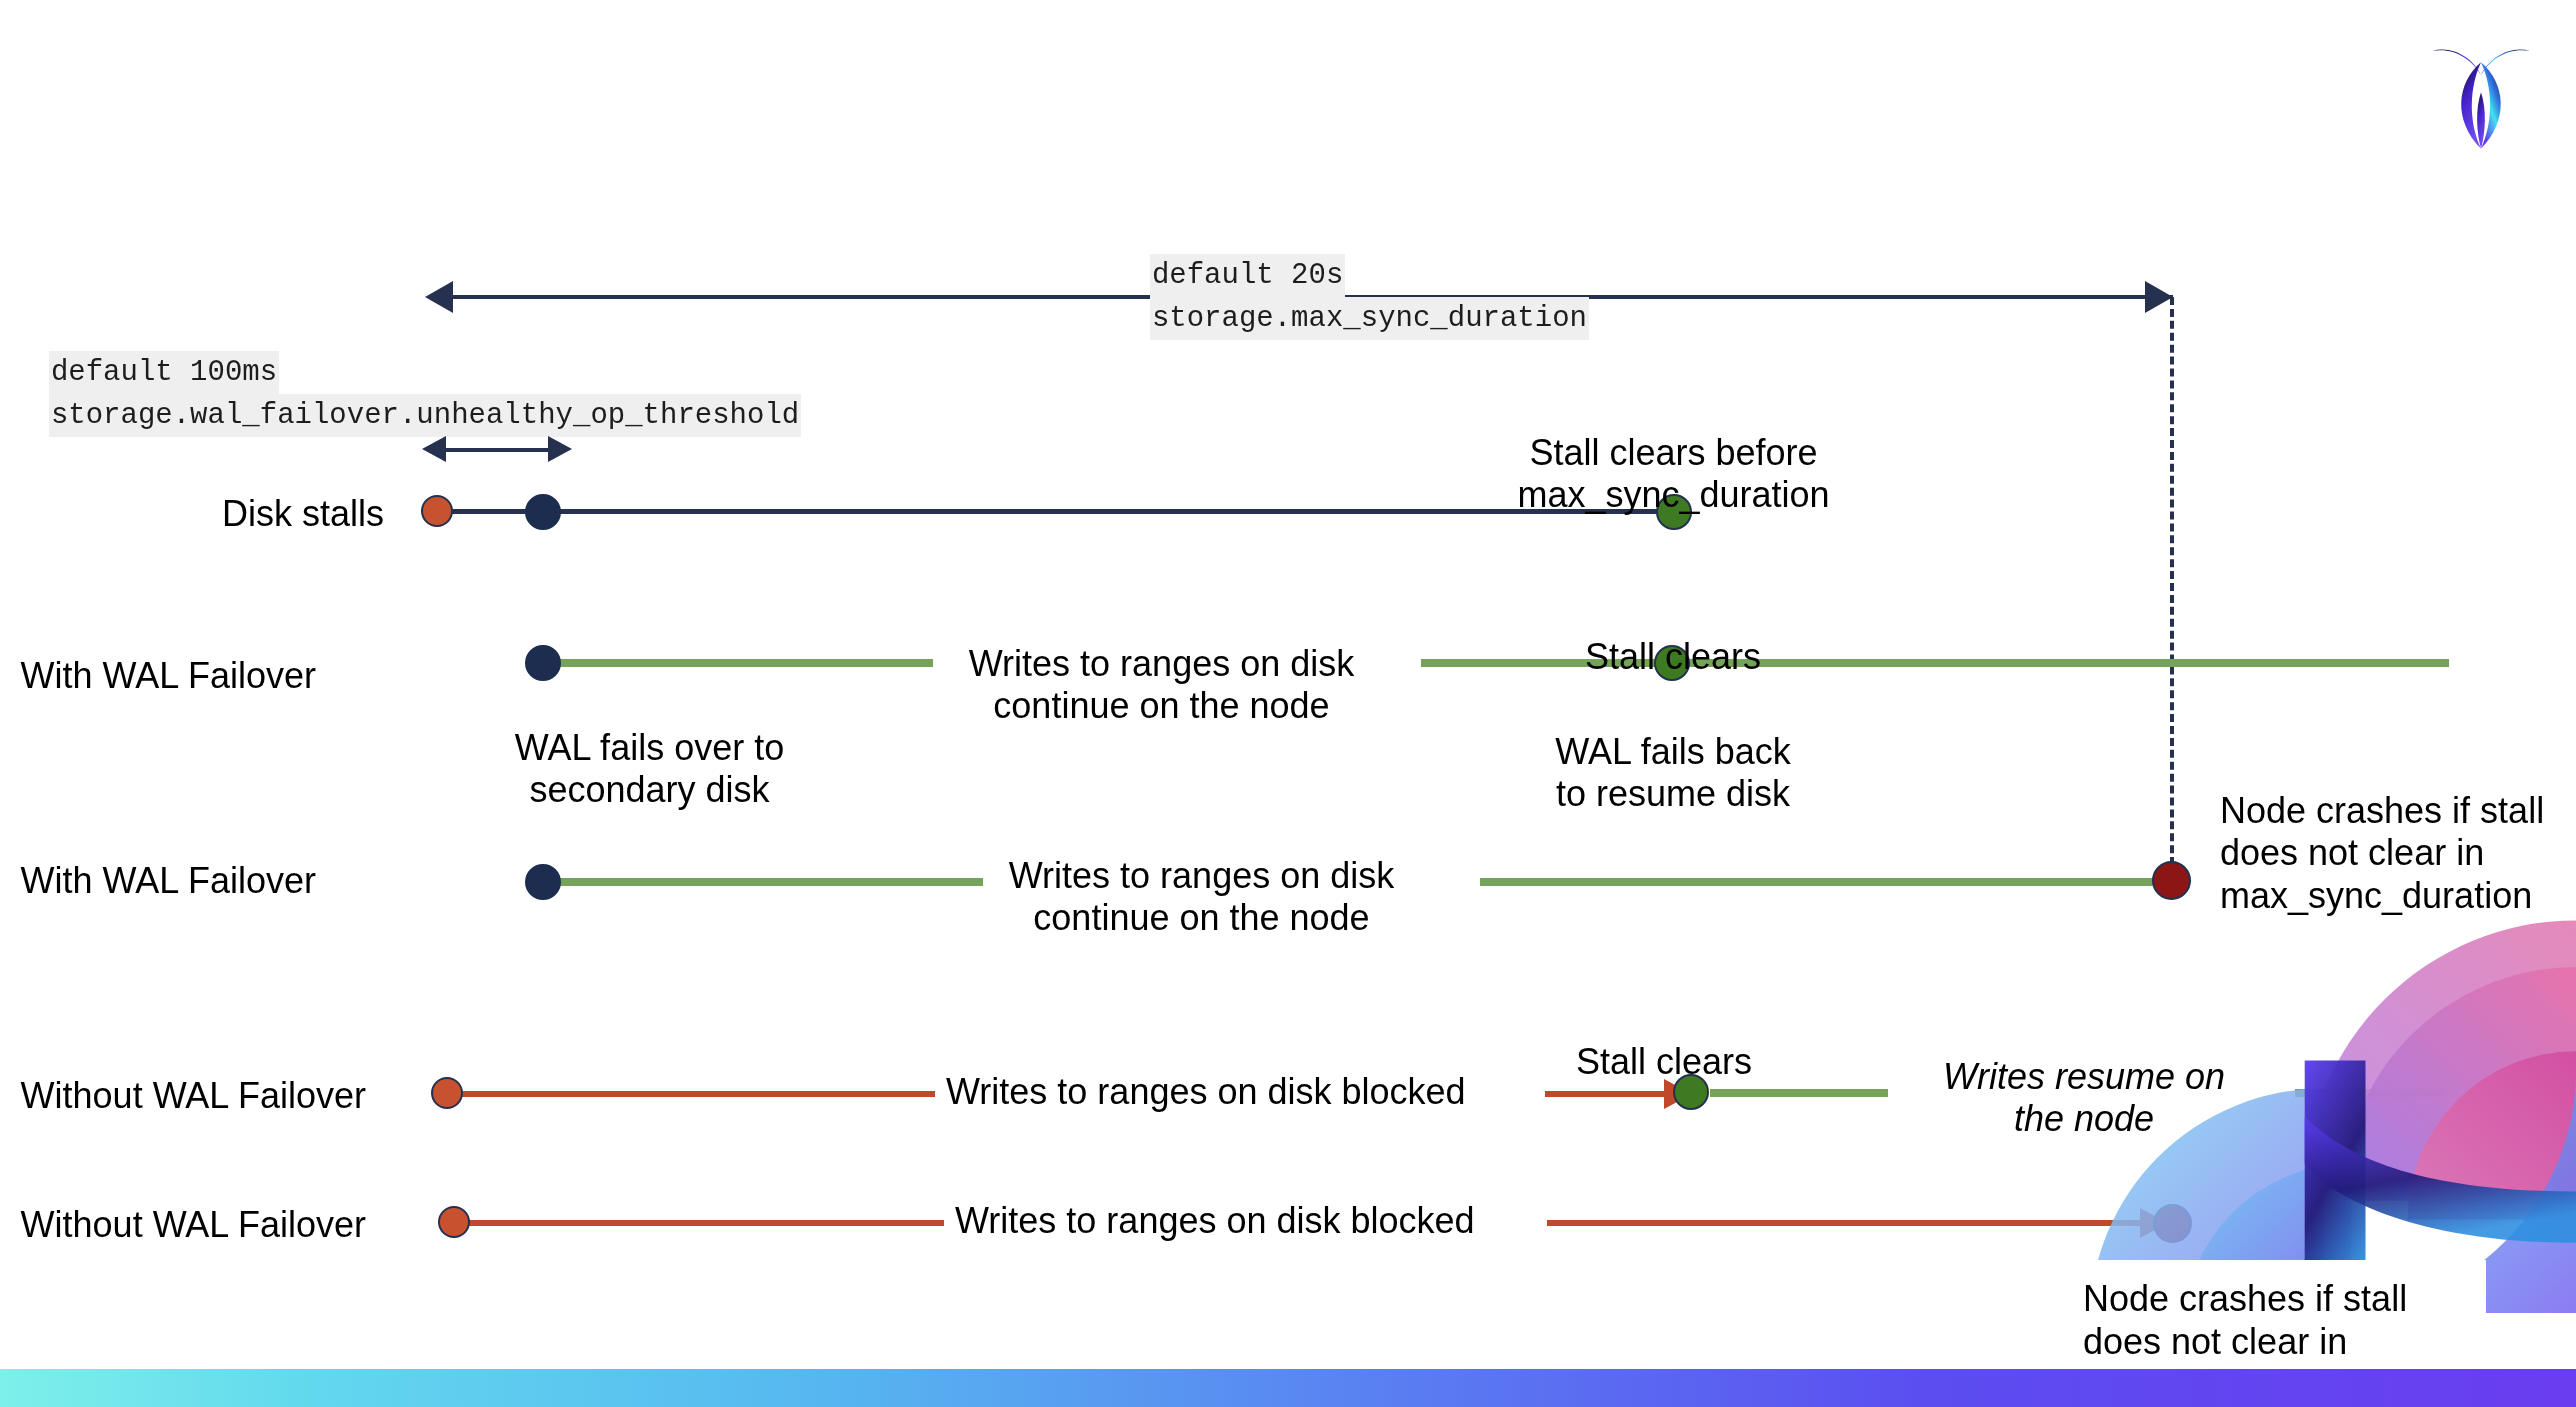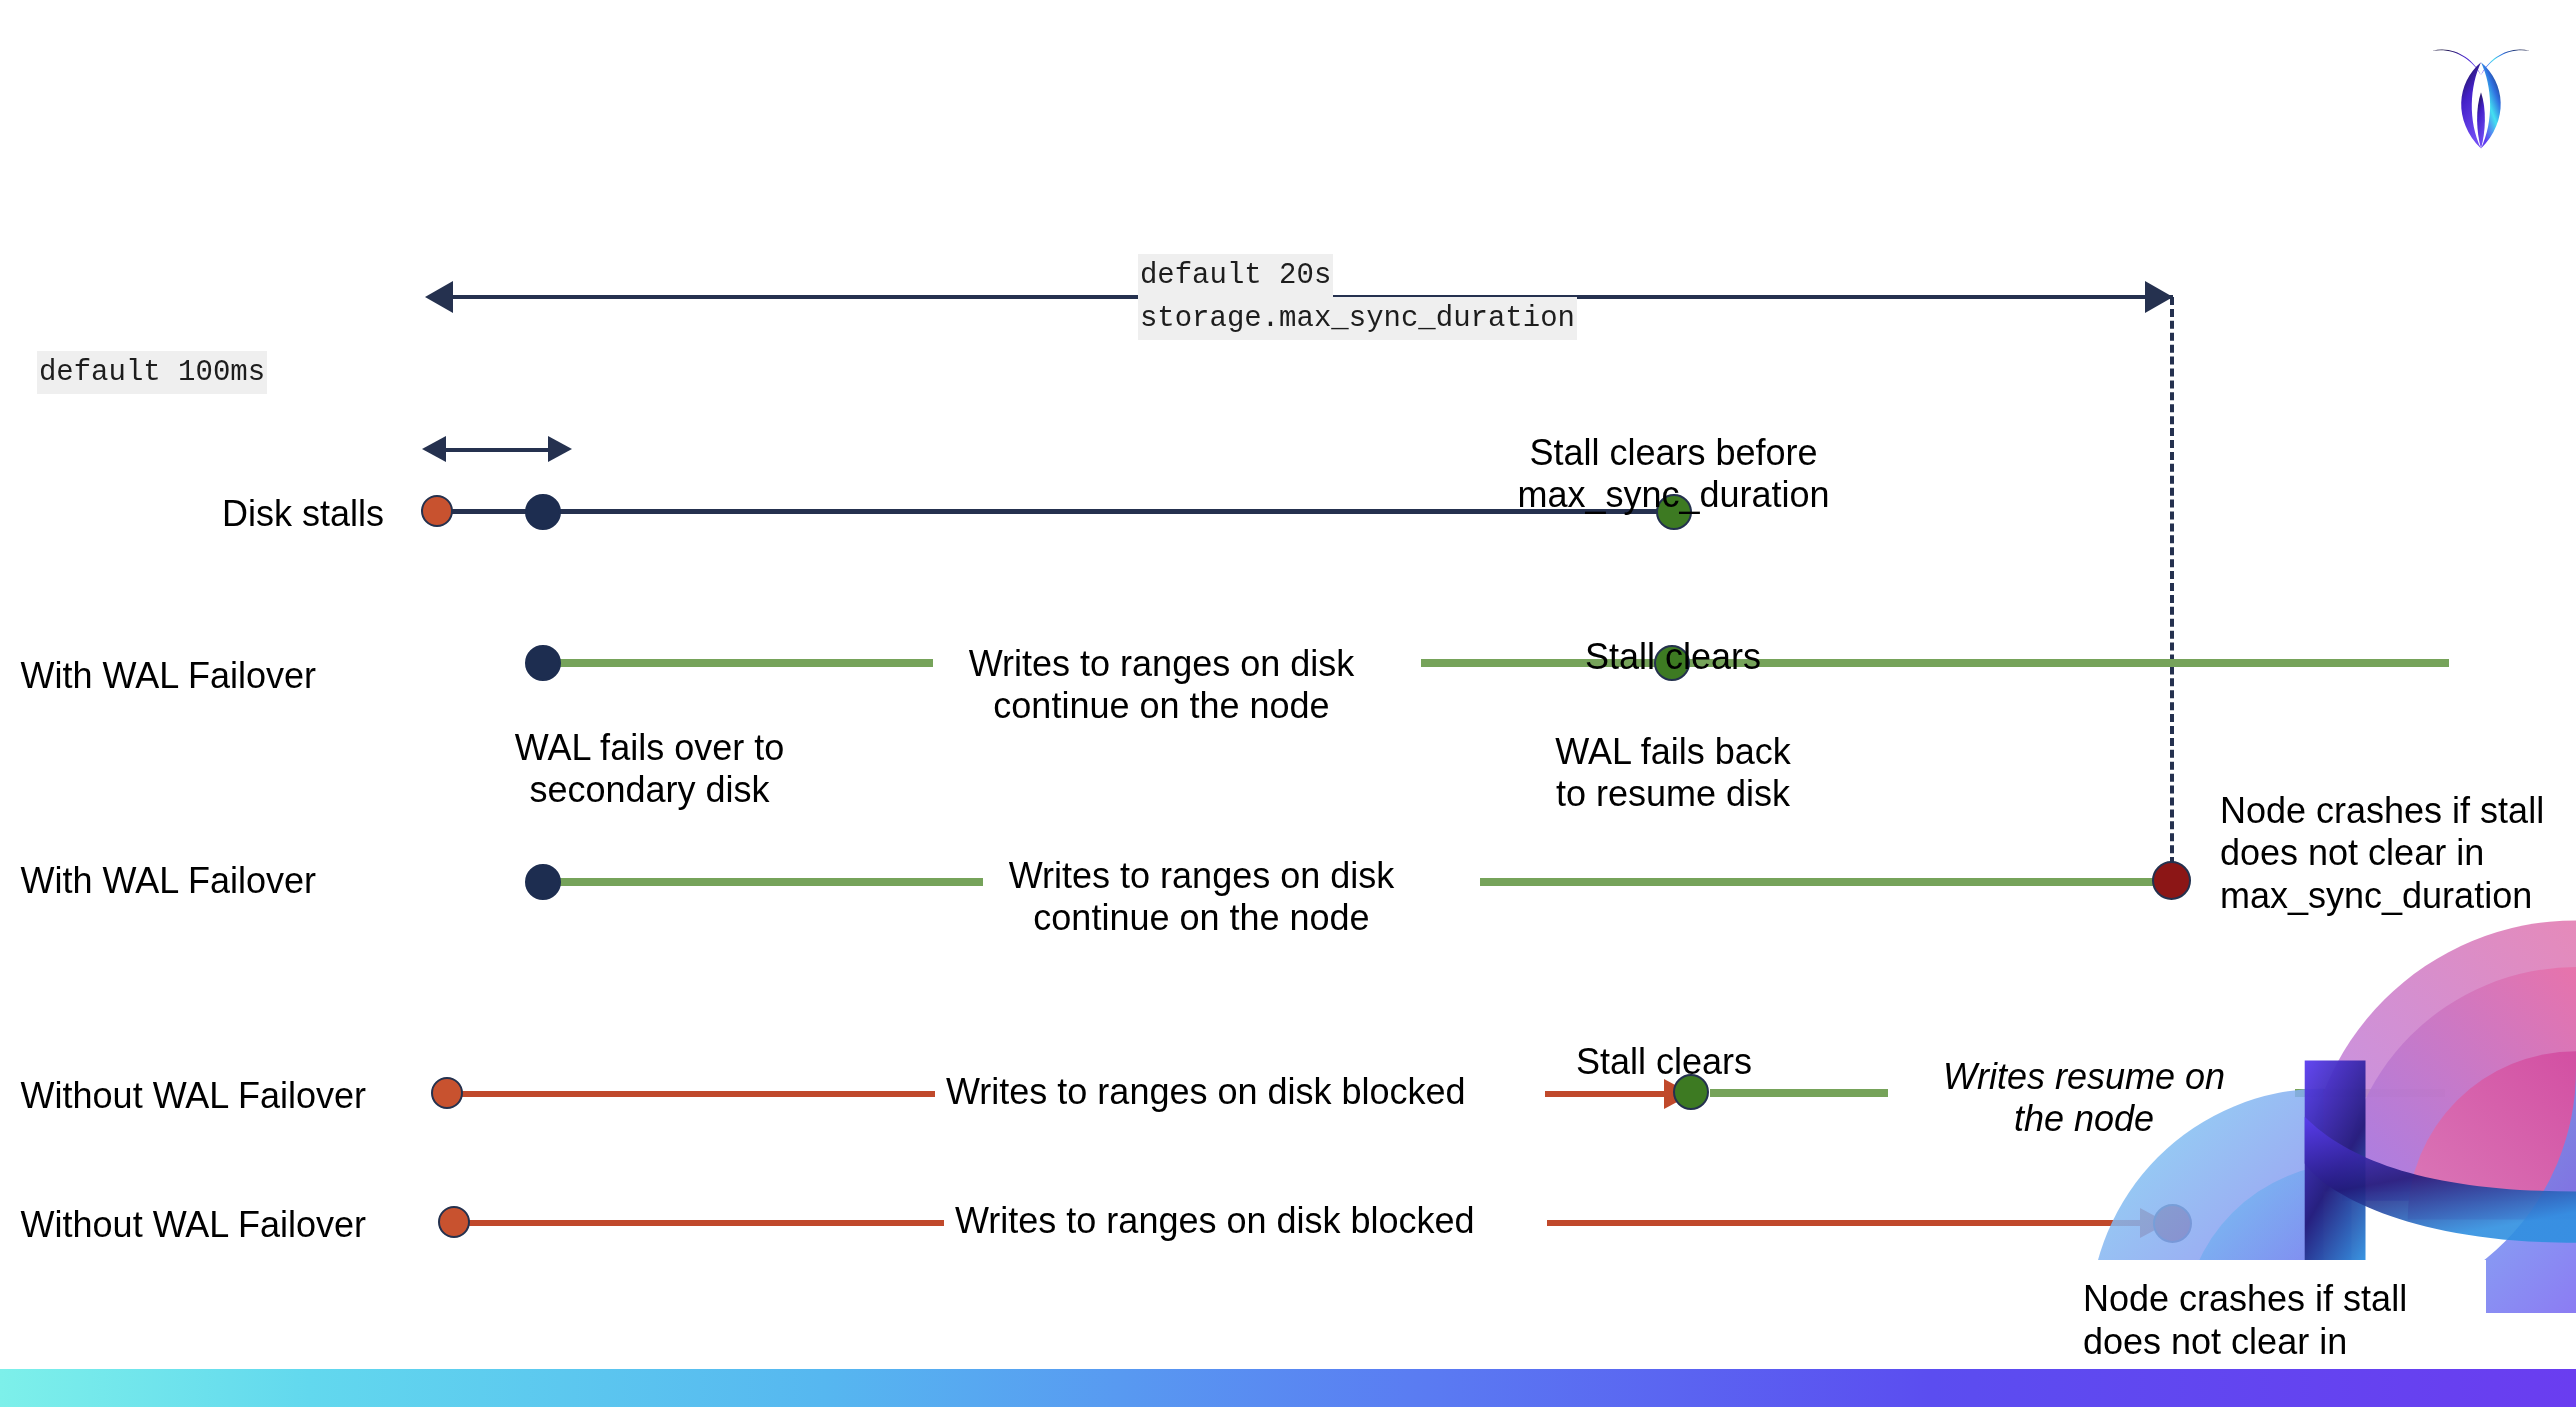--- a/index.html
+++ b/index.html
@@ -62,20 +62,21 @@
     position: absolute;
     font-family: "Liberation Mono", monospace;
     font-size: 29px;
     line-height: 1.42;
     color: #1d1d1d;
   }
   .code-block span {
     background: #efefef;
     display: inline-block;
     padding: 0.9px 1.9px;
+    margin-left: 12px;
   }
 
   
   .hline {
     position: absolute;
     height: 4.7px;
   }
   .hline.navy  { background: #25314f; }
   .hline.green { background: #76a35a; }
   .hline.red   { background: #c0492b; }
@@ -199,20 +200,21 @@
 
   <div class="code-block" style="left:1138px; top:254px;">
     <span>default 20s</span><br>
     <span>storage.max_sync_duration</span>
   </div>
 
   <div class="vdash" style="left:2170px; top:297px; height:580px;"></div>
 
   <div class="code-block" style="left:37px; top:351px;">
     <span>default 100ms</span><br>
+    <span>storage.wal_failover.unhealthy_op_threshold</span>
   </div>
 
   <div class="hline navy" style="left:441px; top:448px; width:110px; height:3.7px;"></div>
   <div class="arrow-head ah-left-sm" style="left:422px; top:436px;"></div>
   <div class="arrow-head ah-right-sm" style="left:548px; top:436px;"></div>
 
   <div class="rowlabel" style="left:222px; top:493px;">Disk stalls</div>
 
   <div class="hline navy" style="left:435px; top:509px; width:1243px;"></div>
   <div class="dot orange" style="left:421px; top:495px; width:32px; height:32px;"></div>

